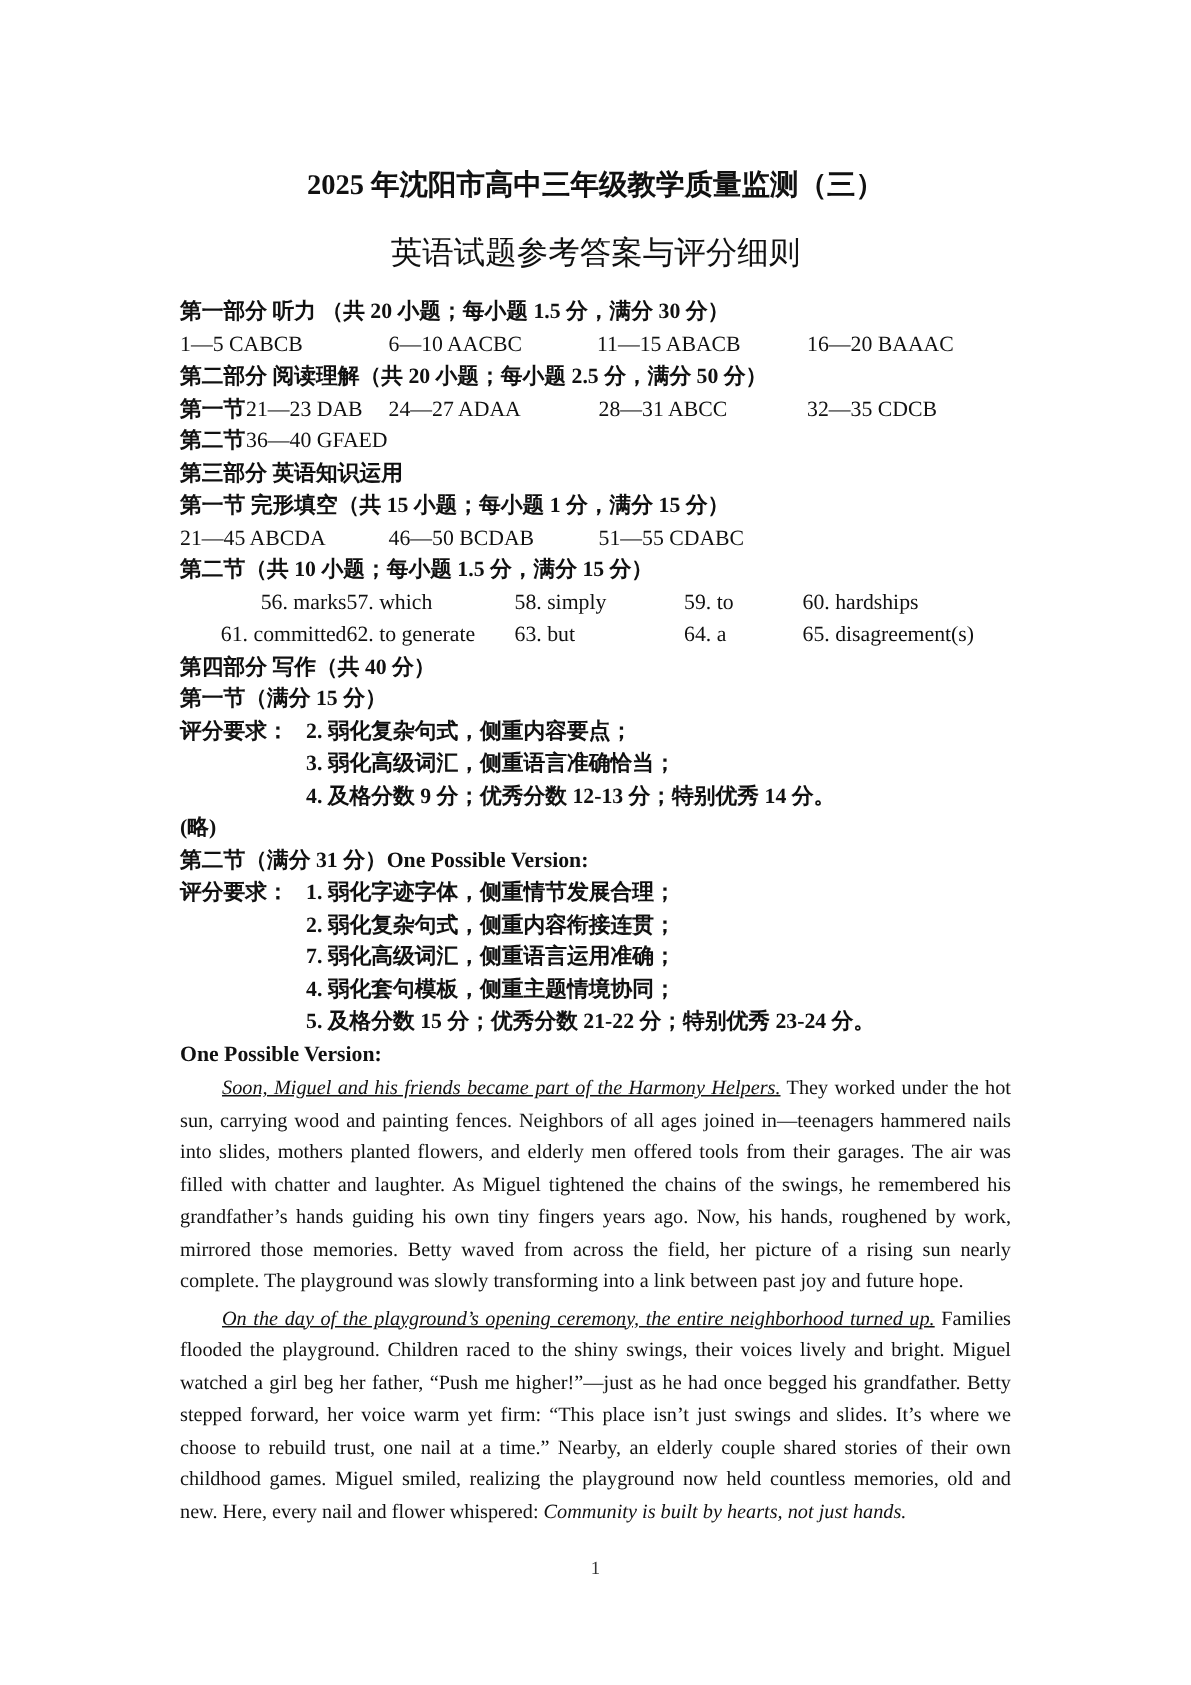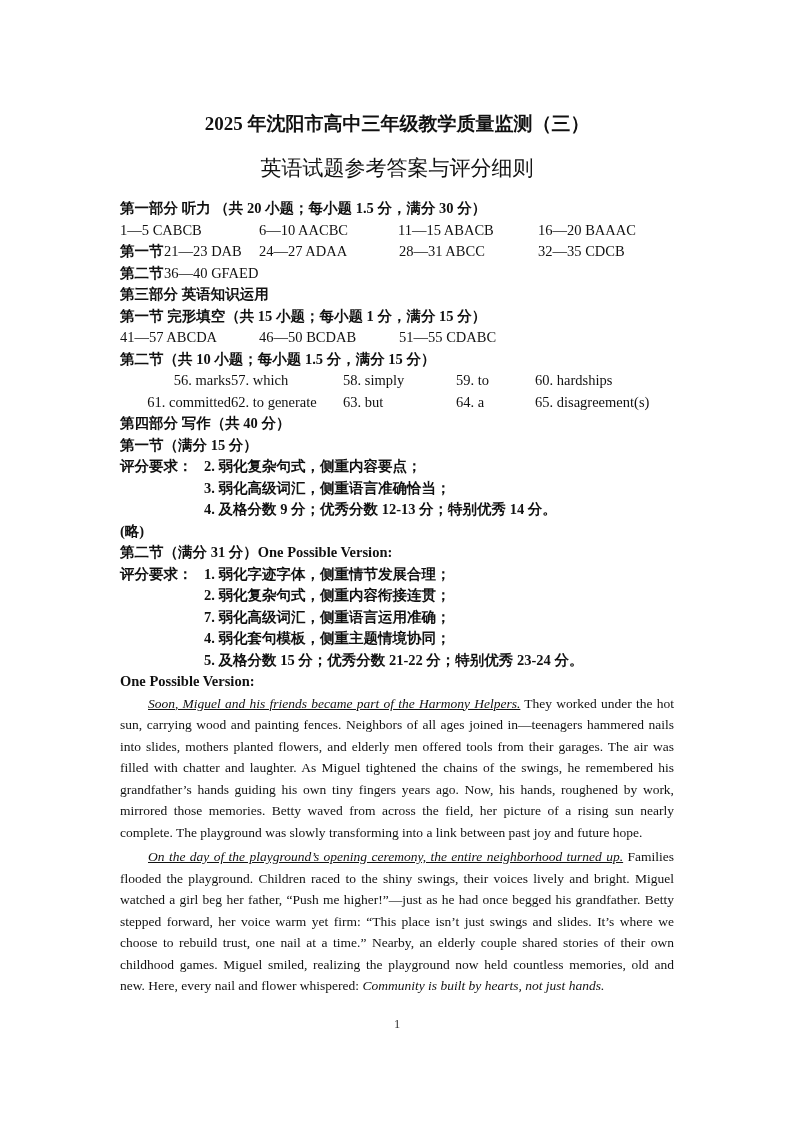--- a/index.html
+++ b/index.html
@@ -57,36 +57,37 @@
     <div class="subtitle">英语试题参考答案与评分细则</div>
 
     <div class="line bold">第一部分 听力 （共 20 小题；每小题 1.5 分，满分 30 分）</div>
     <div class="line cols">
       <span class="w139">1—5 CABCB</span>
       <span class="w139">6—10 AACBC</span>
       <span class="w140">11—15 ABACB</span>
       <span>16—20 BAAAC</span>
     </div>
 
+    <div class="line bold">第二部分 阅读理解（共 20 小题；每小题 2.5 分，满分 50 分）</div>
     <div class="line cols">
       <span class="bold w44">第一节</span>
       <span class="w95">21—23 DAB</span>
       <span class="w140">24—27 ADAA</span>
       <span class="w139">28—31 ABCC</span>
       <span>32—35 CDCB</span>
     </div>
     <div class="line cols">
       <span class="bold w44">第二节</span>
       <span>36—40 GFAED</span>
     </div>
 
     <div class="line bold">第三部分 英语知识运用</div>
     <div class="line bold">第一节 完形填空（共 15 小题；每小题 1 分，满分 15 分）</div>
     <div class="line cols">
-      <span class="w139">41—57 ABCDA</span>
+      <span class="w139">21—45 ABCDA</span>
       <span class="w140">46—50 BCDAB</span>
       <span>51—55 CDABC</span>
     </div>
     <div class="line bold">第二节（共 10 小题；每小题 1.5 分，满分 15 分）</div>
     <div class="line cols">
       <span class="w111">56. marks</span>
       <span class="w112">57. which</span>
       <span class="w113">58. simply</span>
       <span class="w79">59. to</span>
       <span>60. hardships</span>

